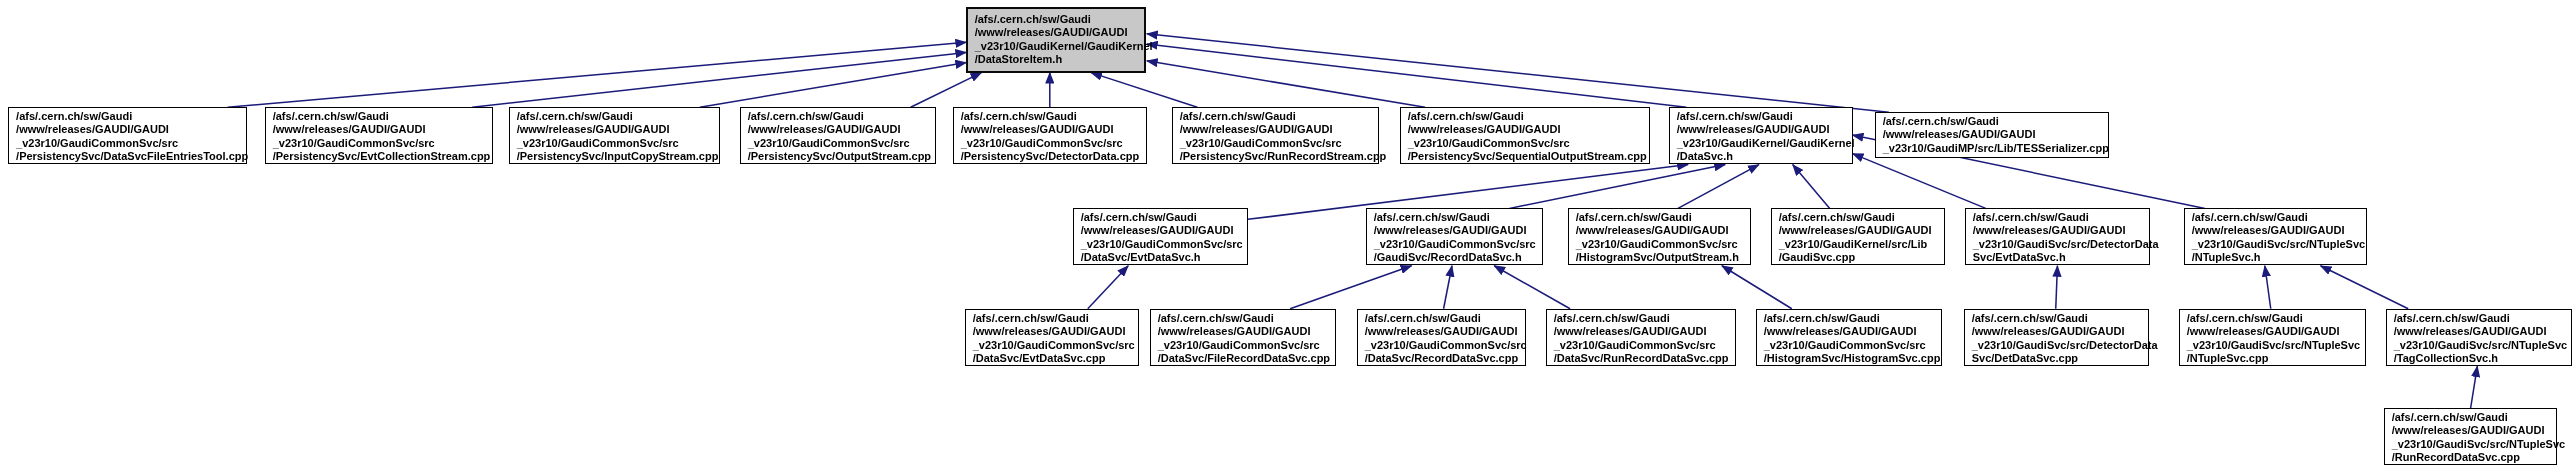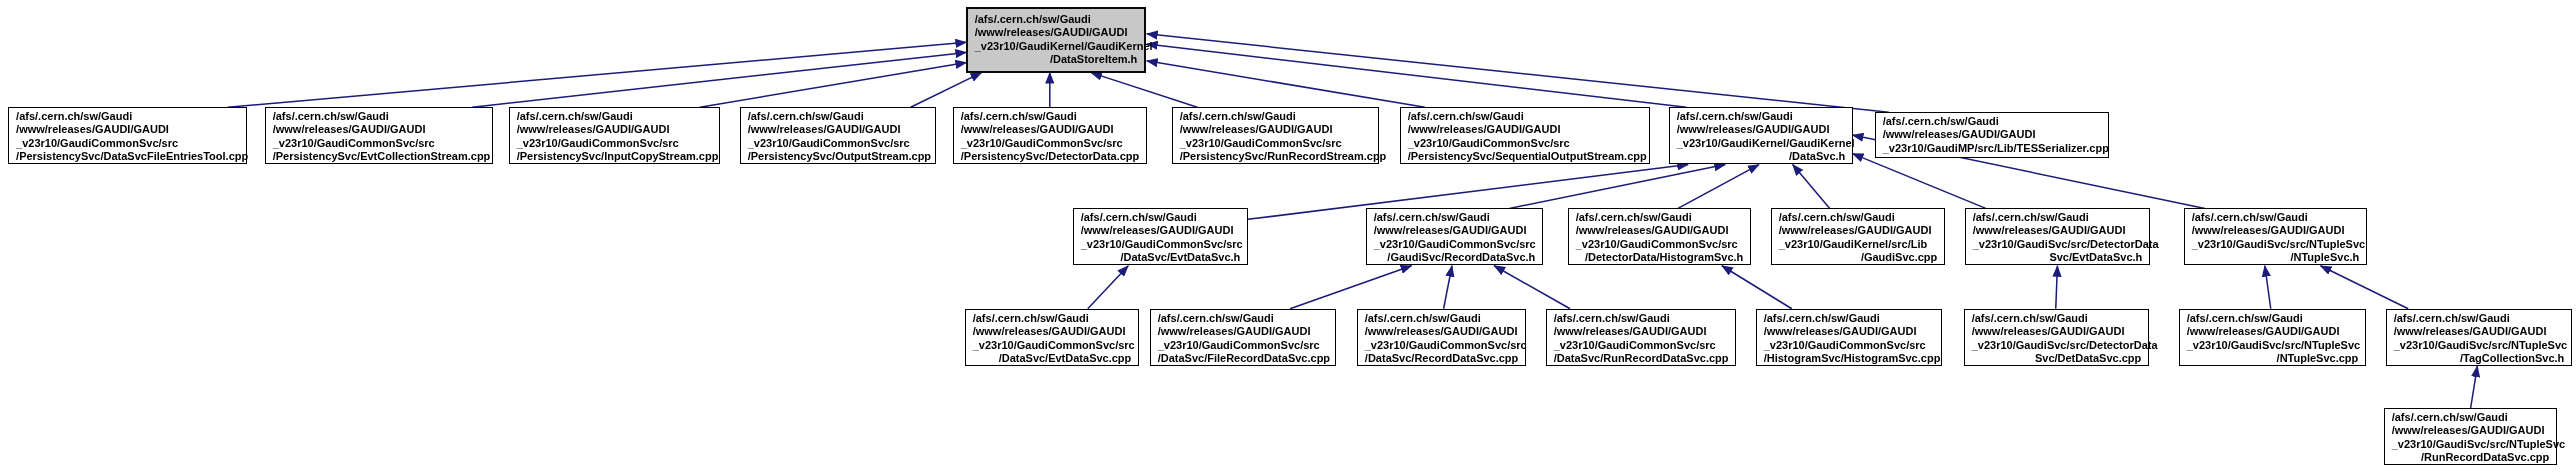--- a/index.html
+++ b/index.html
@@ -28,21 +28,21 @@
     white-space: nowrap;
     cursor: pointer;
     font-weight: bold;
   }
   .node.root {
     background: #c8c8c8;
     border: 2.5px solid #0a0a0a;
     padding-top: 4.2px;
   }
   .node .ln { text-align: left; }
-  .node .ln.last { text-align: right; }
+  .node .ln.last { text-align: left; }
 </style>
 </head>
 <body>
 
 <div id="canvas">
   <svg id="edge-layer" viewBox="0 0 3055 563" xmlns="http://www.w3.org/2000/svg">
     <defs>
       <marker id="arrow" markerWidth="15" markerHeight="11" refX="13" refY="5.5" orient="auto" markerUnits="userSpaceOnUse">
         <path d="M0,0 L14,5.5 L0,11 z" fill="#1b1b7a"></path>
       </marker>
@@ -143,21 +143,21 @@
       <div class="node" style="left: 1366px; top: 208px; width: 177px; height: 57px;">
         <div class="ln">/afs/.cern.ch/sw/Gaudi</div>
         <div class="ln">/www/releases/GAUDI/GAUDI</div>
         <div class="ln">_v23r10/GaudiCommonSvc/src</div>
         <div class="ln last">/GaudiSvc/RecordDataSvc.h</div>
       </div>
       <div class="node" style="left: 1568px; top: 208px; width: 183px; height: 57px;">
         <div class="ln">/afs/.cern.ch/sw/Gaudi</div>
         <div class="ln">/www/releases/GAUDI/GAUDI</div>
         <div class="ln">_v23r10/GaudiCommonSvc/src</div>
-        <div class="ln last">/DetectorData/HistogramSvc.h</div>
+        <div class="ln last">/HistogramSvc/OutputStream.h</div>
       </div>
       <div class="node" style="left: 1771px; top: 208px; width: 174px; height: 57px;">
         <div class="ln">/afs/.cern.ch/sw/Gaudi</div>
         <div class="ln">/www/releases/GAUDI/GAUDI</div>
         <div class="ln">_v23r10/GaudiKernel/src/Lib</div>
         <div class="ln last">/GaudiSvc.cpp</div>
       </div>
       <div class="node" style="left: 1965px; top: 208px; width: 185px; height: 57px;">
         <div class="ln">/afs/.cern.ch/sw/Gaudi</div>
         <div class="ln">/www/releases/GAUDI/GAUDI</div>

